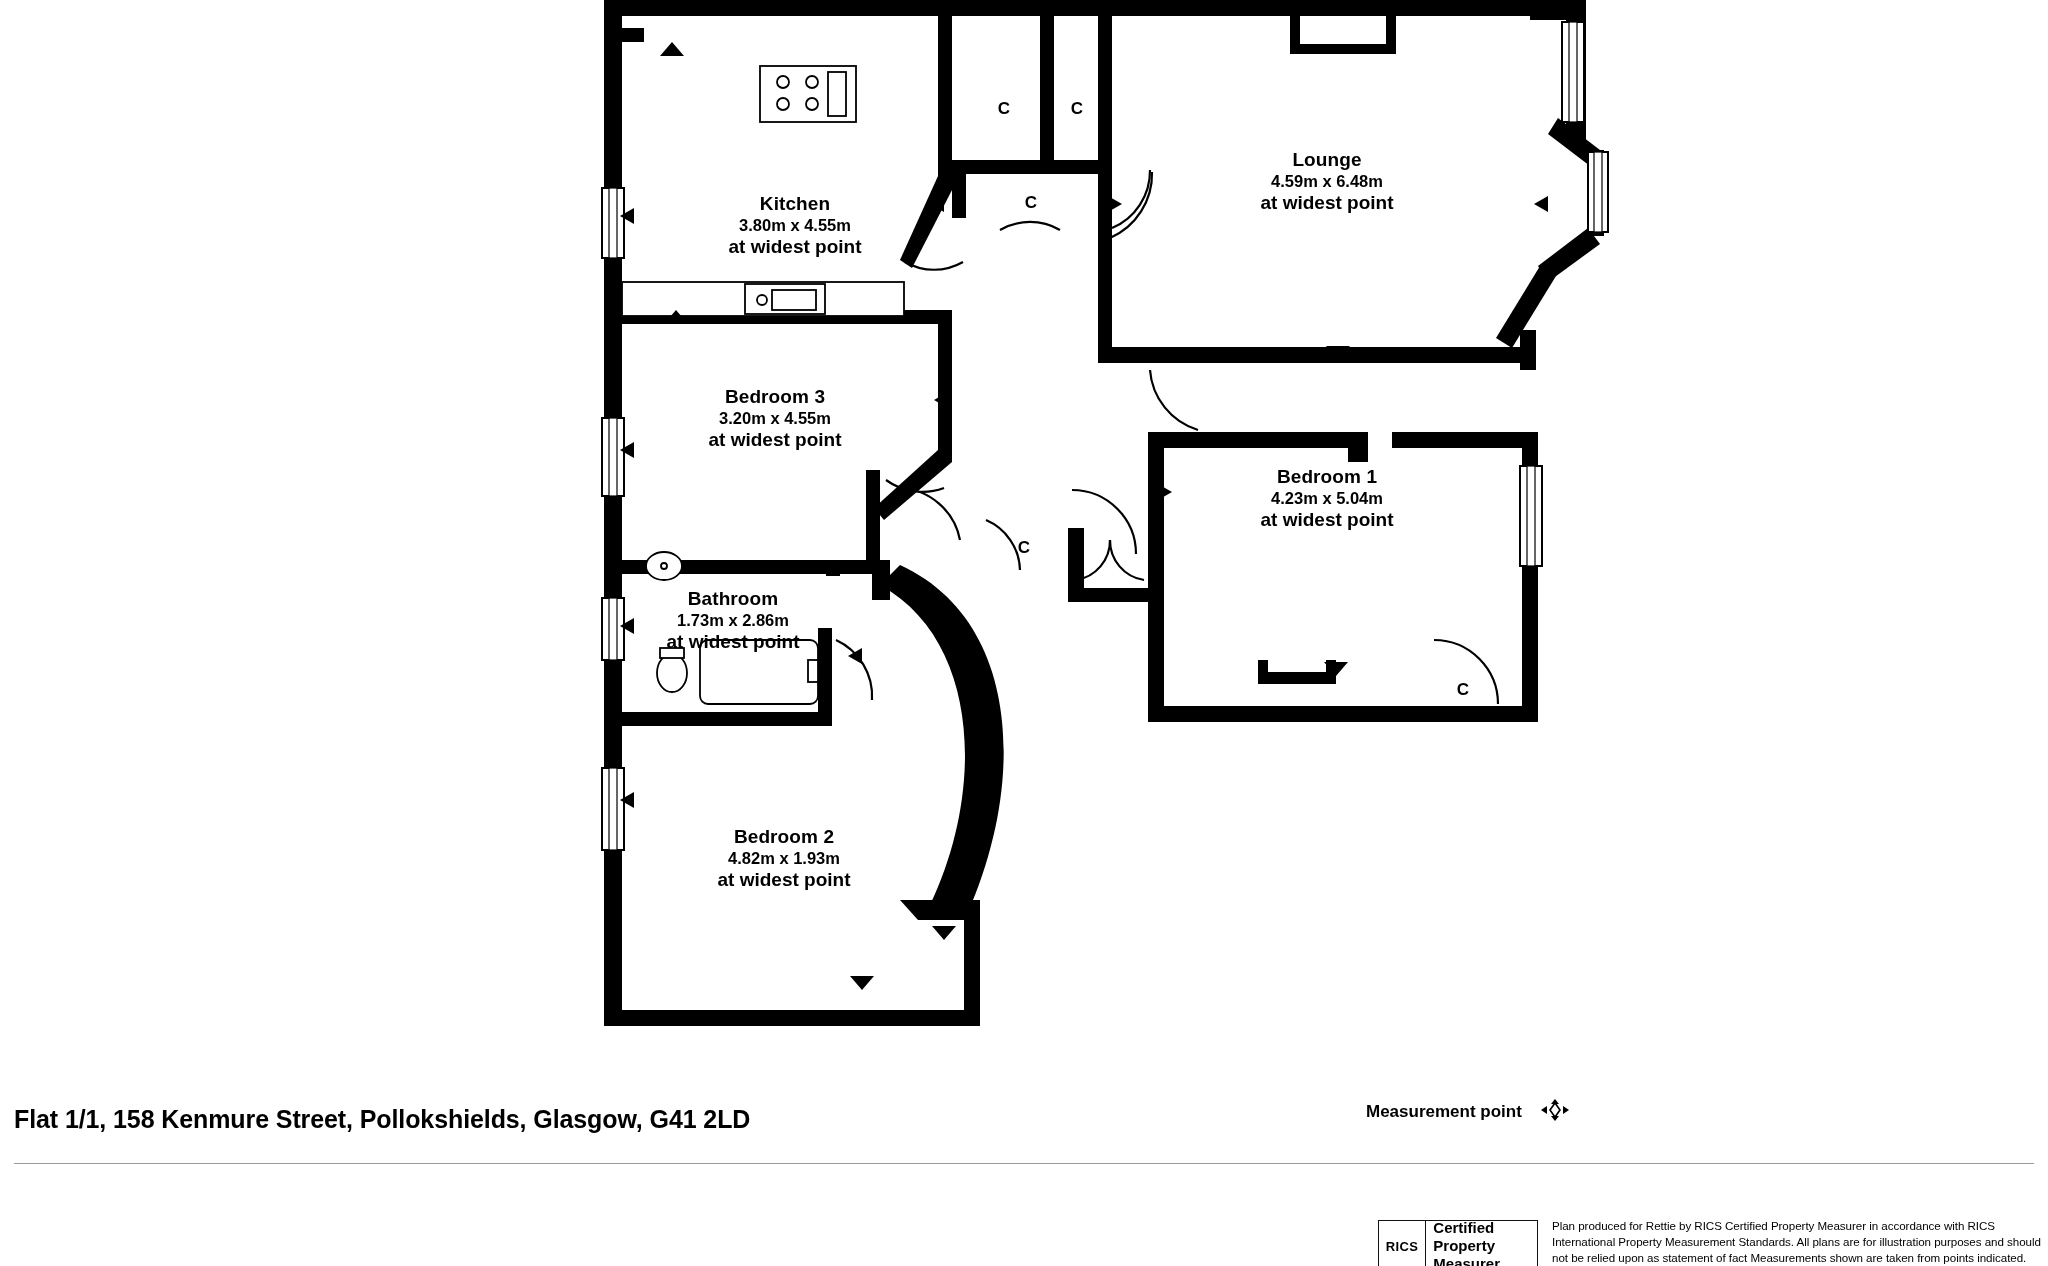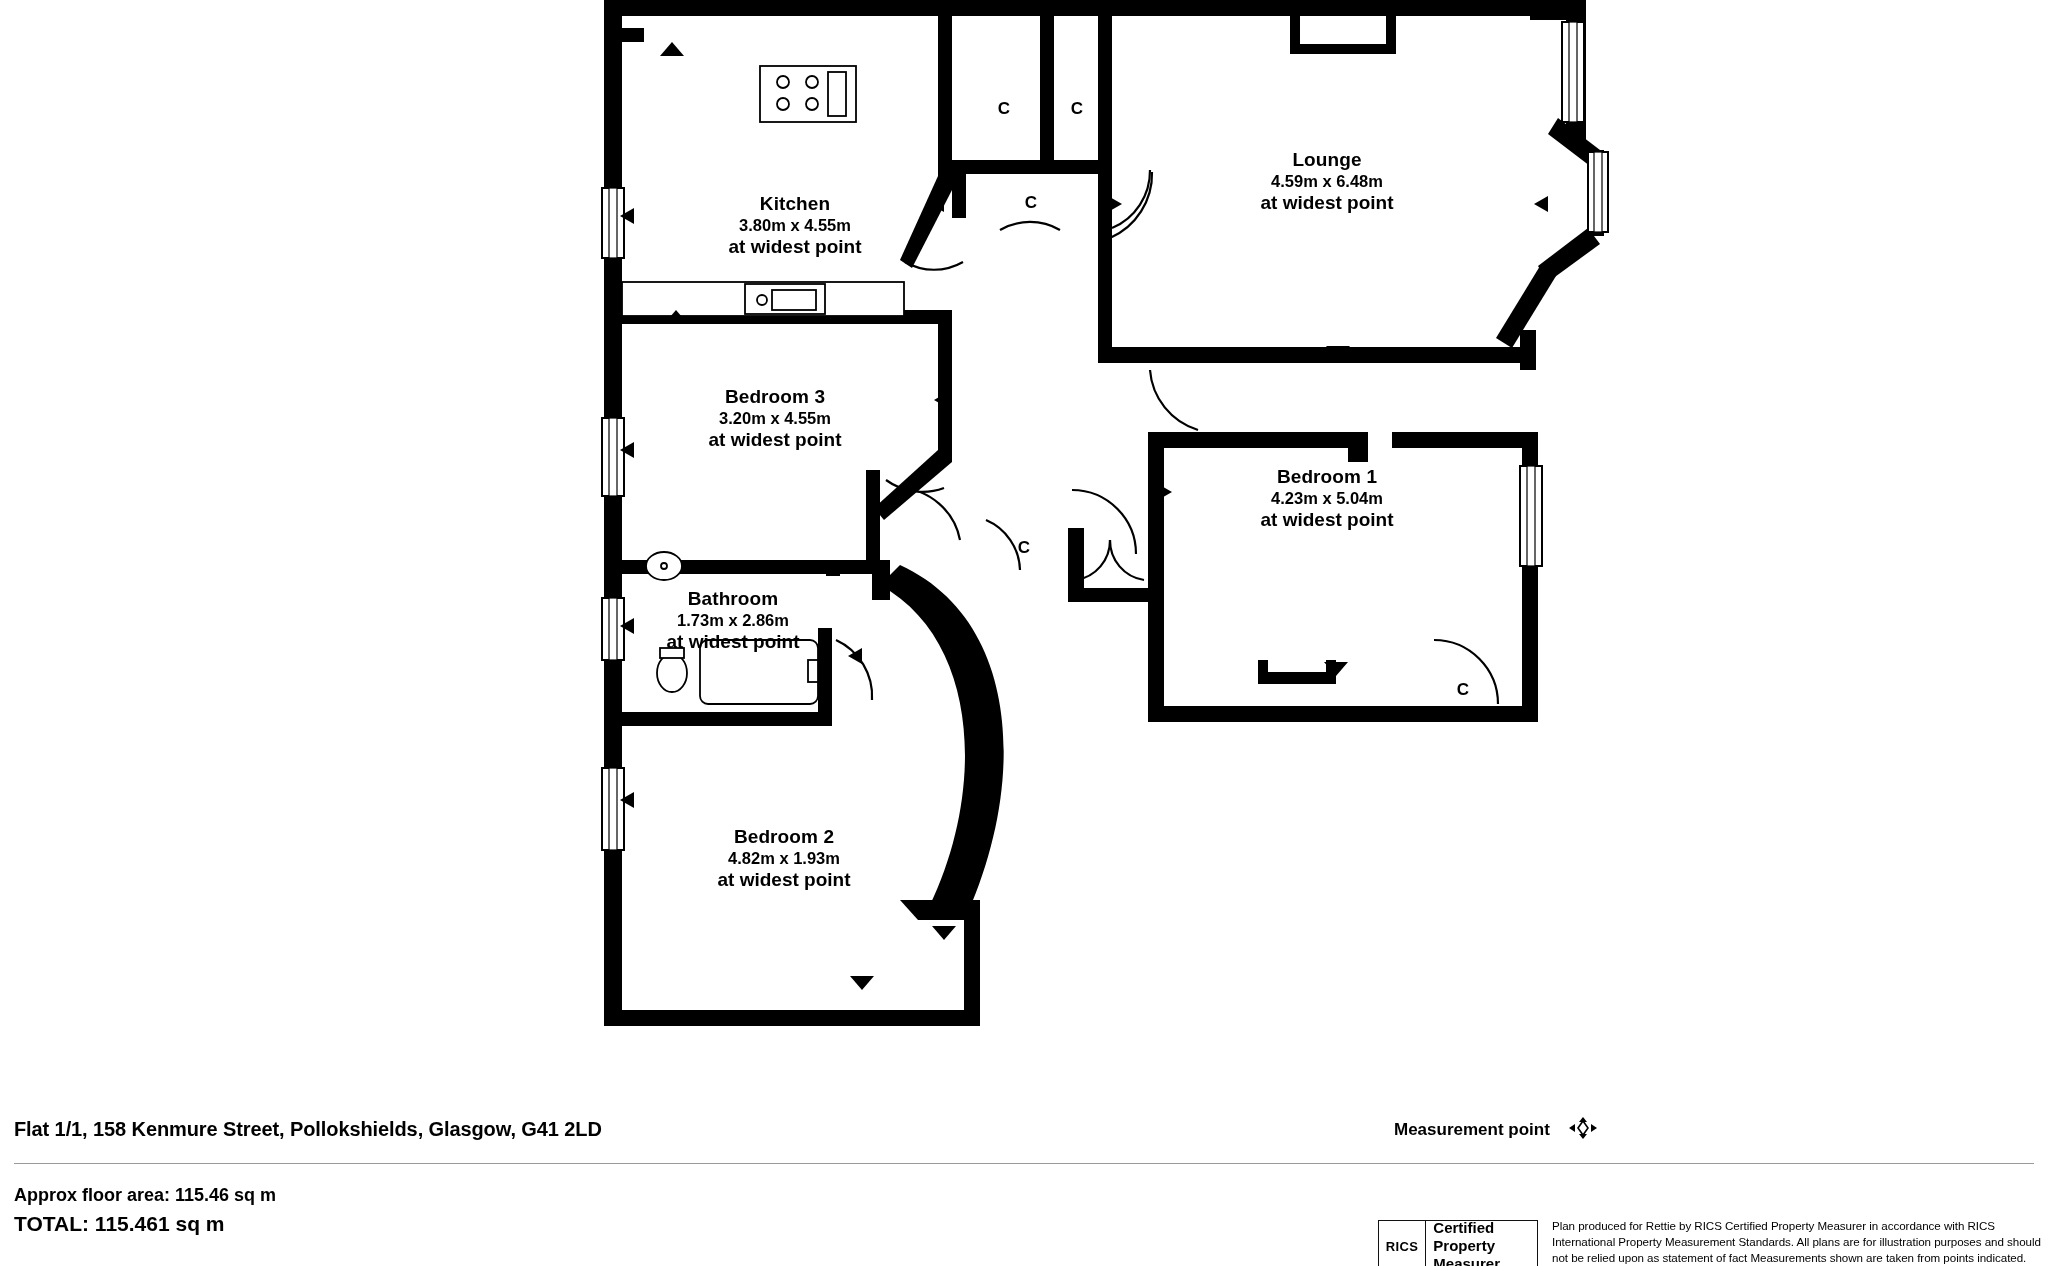--- a/index.html
+++ b/index.html
@@ -66,22 +66,22 @@
   #footer {
     position: absolute;
     left: 0;
     top: 1060px;
     width: 2048px;
     height: 206px;
   }
   #address-line {
     position: absolute;
     left: 14px;
-    top: 58px;
-    font-size: 20px;
+    top: 45px;
+    font-size: 25px;
     font-weight: bold;
     letter-spacing: -0.1px;
   }
   #divider {
     position: absolute;
     left: 14px;
     top: 103px;
     width: 2020px;
     height: 1px;
     background: #9a9a9a;
@@ -97,25 +97,24 @@
     margin-bottom: 6px;
   }
   #area-total {
     font-size: 21px;
     font-weight: bold;
   }
 
   #measurement-point {
     position: absolute;
     left: 1366px;
-    top: 55px;
+    top: 37px;
     display: flex;
     align-items: center;
     gap: 16px;
-    margin-left: 28px;
   }
   #measurement-point .mp-text {
     font-size: 17px;
     font-weight: bold;
   }
 
   #limited-use {
     position: absolute;
     left: 1672px;
     top: 44px;
@@ -403,24 +402,20 @@
   <div class="cupboard-label" style="left:1024px; top:548px;">C</div>
   <div class="cupboard-label" style="left:1463px; top:690px;">C</div>
 </div>
 
 <div id="footer">
 
   <div id="address-line">Flat 1/1, 158 Kenmure Street, Pollokshields, Glasgow, G41 2LD</div>
 
   <div id="divider"></div>
 
-  <div id="area-block">
-    <div id="area-approx">Approx floor area: 115.46 sq m</div>
-    <div id="area-total">TOTAL: 115.461 sq m</div>
-  </div>
 
   <div id="measurement-point">
     <span class="mp-text">Measurement point</span>
     <span>
       <svg width="34" height="26" viewBox="0 0 34 26">
         <polygon points="12,13 17,6 22,13 17,20" fill="none" stroke="#000" stroke-width="1.6"></polygon>
         <polygon points="17,2 21,7 13,7" fill="#000"></polygon>
         <polygon points="17,24 21,19 13,19" fill="#000"></polygon>
         <polygon points="3,13 9,9 9,17" fill="#000"></polygon>
         <polygon points="31,13 25,9 25,17" fill="#000"></polygon>

